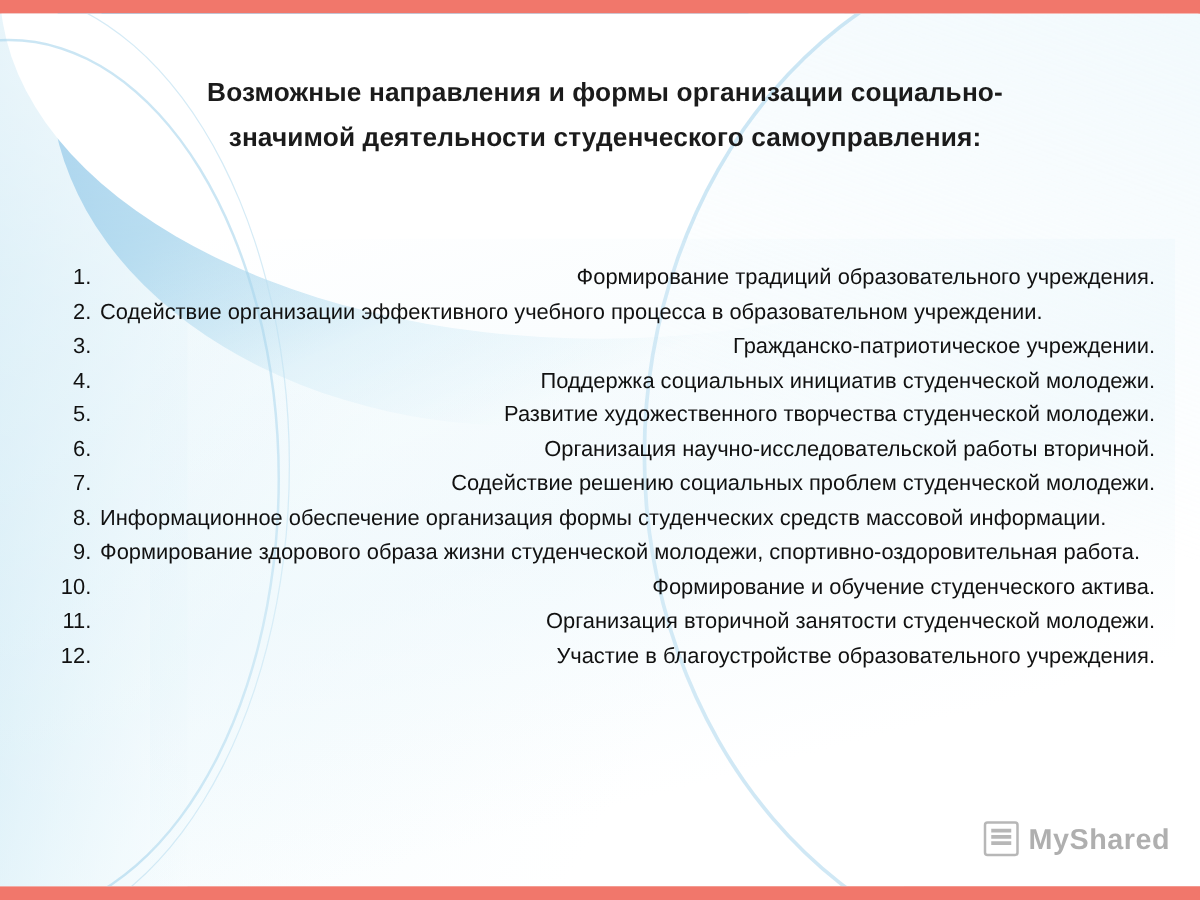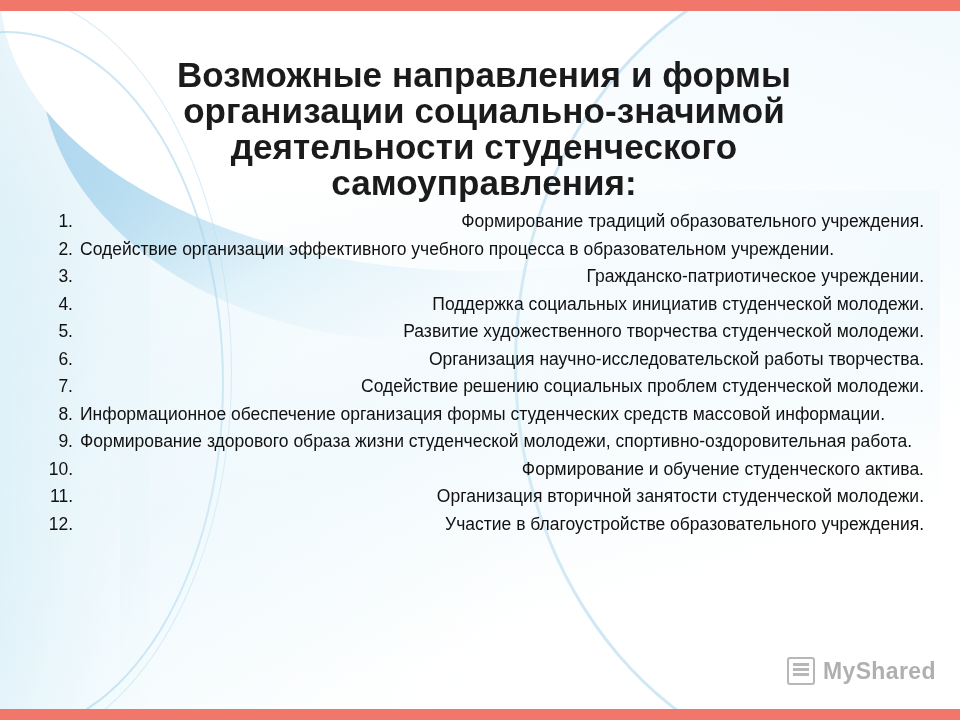--- a/index.html
+++ b/index.html
@@ -120,21 +120,21 @@
     left: 0; top: 11px;
     width: 960px; height: 698px;
   }
 
   .title {
     position: absolute;
     left: 128px;
     top: 46px;
     width: 712px;
     text-align: center;
-    font-size: 35px;
+    font-size: 21px;
     font-weight: bold;
     line-height: 36px;
     color: #1b1b1b;
     letter-spacing: 0.1px;
   }
 
   .list {
     position: absolute;
     left: 36px;
     top: 197px;
@@ -244,21 +244,21 @@
         <div class="txt nojust">Поддержка социальных инициатив студенческой молодежи.</div>
       </div>
 
       <div class="item">
         <div class="num">5.</div>
         <div class="txt nojust">Развитие художественного творчества студенческой молодежи.</div>
       </div>
 
       <div class="item">
         <div class="num">6.</div>
-        <div class="txt nojust">Организация научно-исследовательской работы творчества.</div>
+        <div class="txt nojust">Организация научно-исследовательской работы вторичной.</div>
       </div>
 
       <div class="item">
         <div class="num">7.</div>
         <div class="txt nojust">Содействие решению социальных проблем студенческой молодежи.</div>
       </div>
 
       <div class="item">
         <div class="num">8.</div>
         <div class="txt">Информационное обеспечение организация формы студенческих средств массовой информации.</div>

